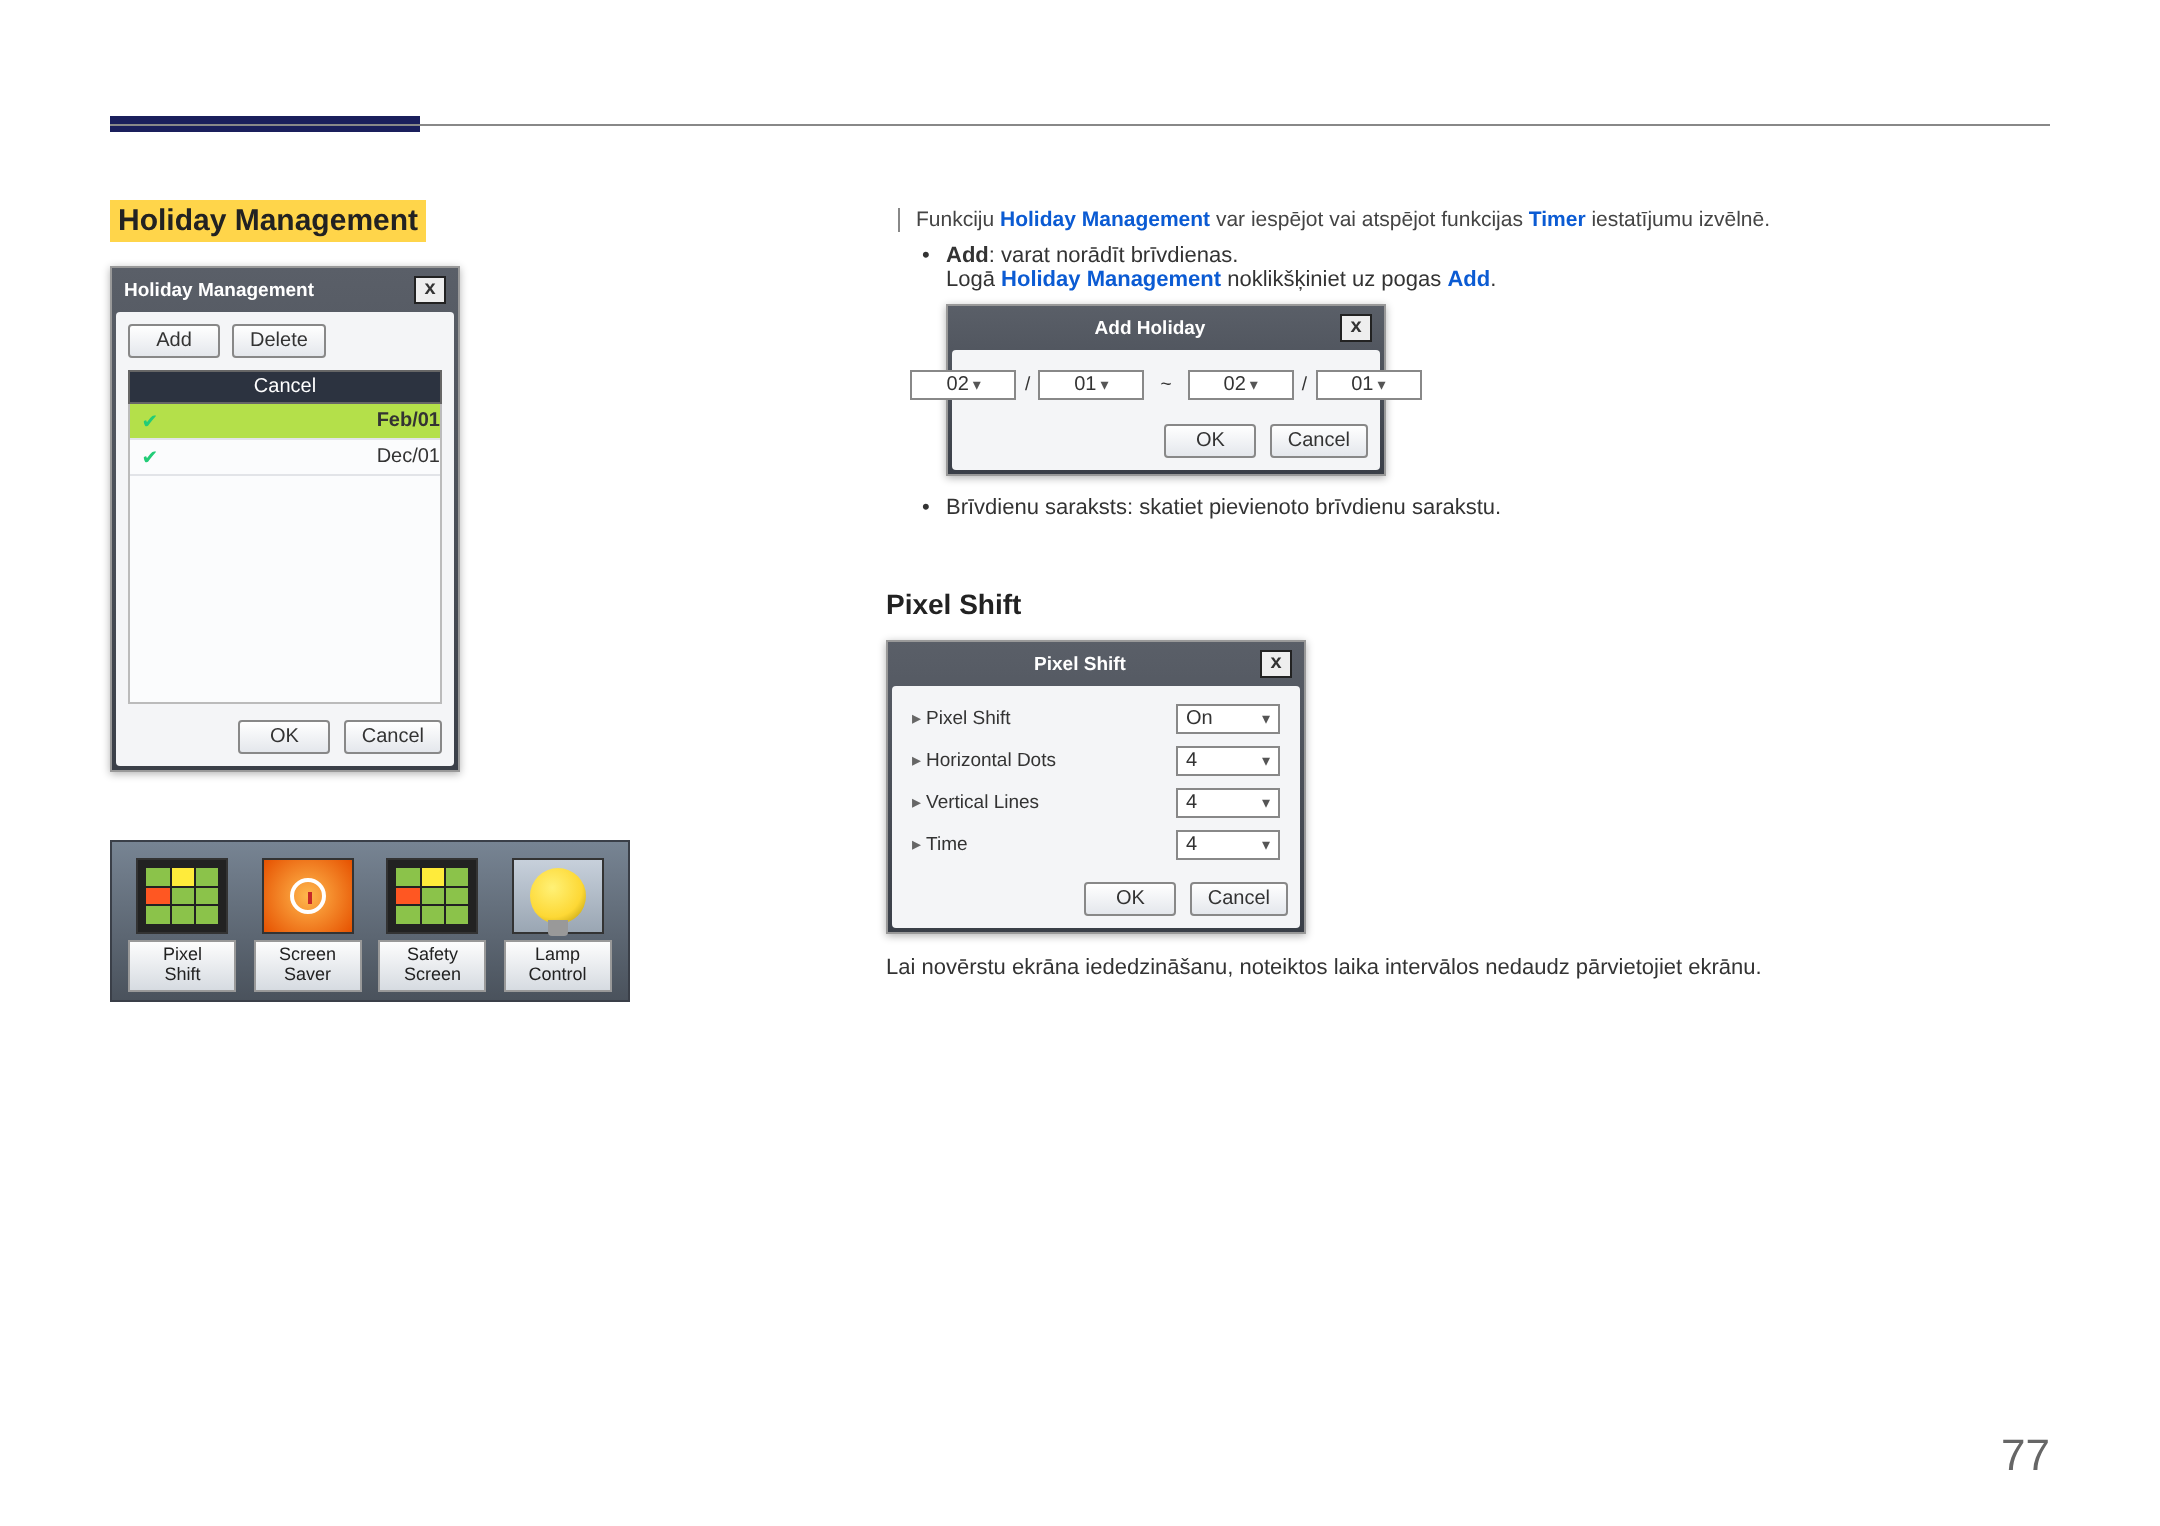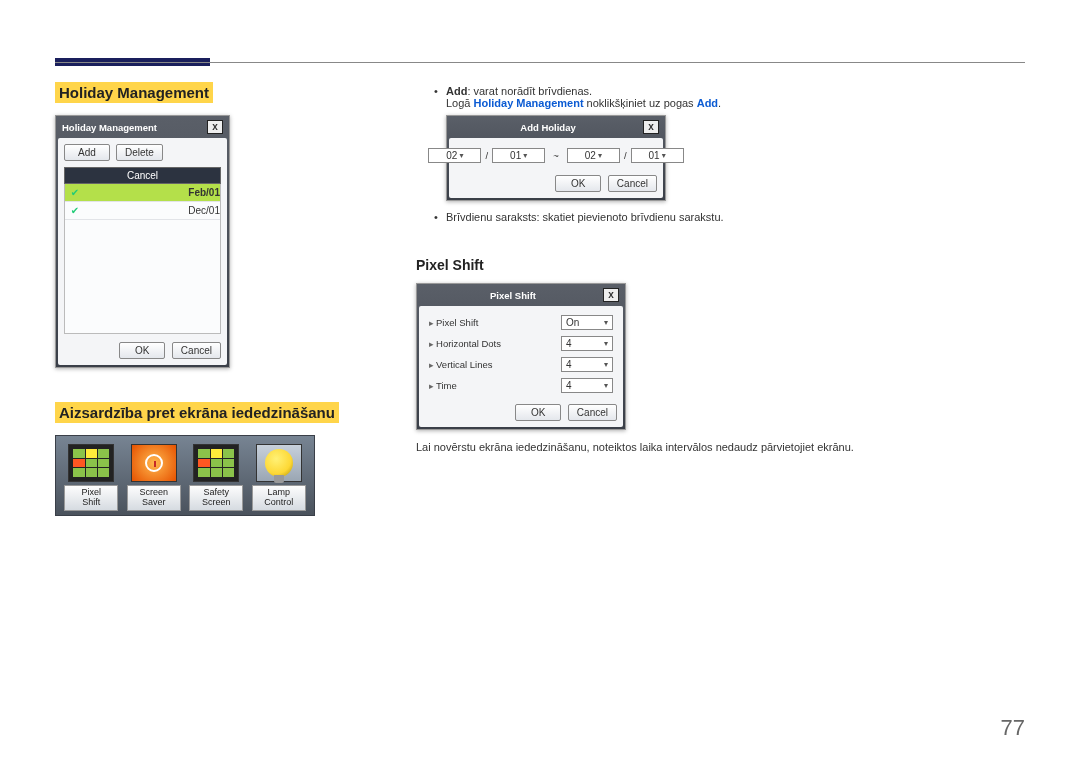--- a/index.html
+++ b/index.html
@@ -19,22 +19,22 @@
     border-top: 1px solid #888;
   }
   .top-accent {
     position: absolute;
     top: 58px; left: 55px;
     width: 155px; height: 8px;
     background: #1a1f5c;
   }
   .content {
     display: flex;
-    gap: 46px;
-    margin-top: 22px;
+    gap: 73px;
+    margin-top: 40px;
   }
   .left-col { width: 315px; flex-shrink: 0; }
   .right-col { flex: 1; }
   h2.hilite {
     display: inline-block;
     background: #ffd54a;
     color: #222;
     font-size: 15px;
     font-weight: bold;
     padding: 2px 4px;
@@ -222,21 +222,20 @@
           </div>
         </div>
         <div class="btnrow">
           <span class="winbtn">OK</span>
           <span class="winbtn">Cancel</span>
         </div>
       </div>
     </div>
 
     <div class="section2">
-      <h2 class="hilite">Aizsardzība pret ekrāna iededzināšanu</h2>
       <div class="icon-group">
         <div class="item">
           <div class="thumb">
               <div class="grid3">
                 <div></div>
                 <div></div>
                 <div></div>
                 <div></div>
                 <div></div>
                 <div></div>
@@ -279,20 +278,23 @@
               <div class="bulb"></div>
             </div>
           <div class="cap" style="white-space:pre-line;">Lamp
 Control</div>
         </div>
       </div>
     </div>
   </div>
 
   <div class="right-col">
+    <div class="notebar">
+      <span>Funkciju </span><span class="blue">Holiday Management</span><span> var iespējot vai atspējot funkcijas </span><span class="blue">Timer</span><span> iestatījumu izvēlnē.</span>
+    </div>
     <ul class="bul">
       <li>
         <b>Add</b><span>: varat norādīt brīvdienas.</span><br>
         <span>Logā </span><span class="blue">Holiday Management</span><span> noklikšķiniet uz pogas </span><span class="blue">Add</span><span>.</span>
         
         <div class="dlg ah-dlg">
           <div class="titlebar">
             <span style="flex:1;text-align:center;">Add Holiday</span>
             <span class="closebtn">x</span>
           </div>

